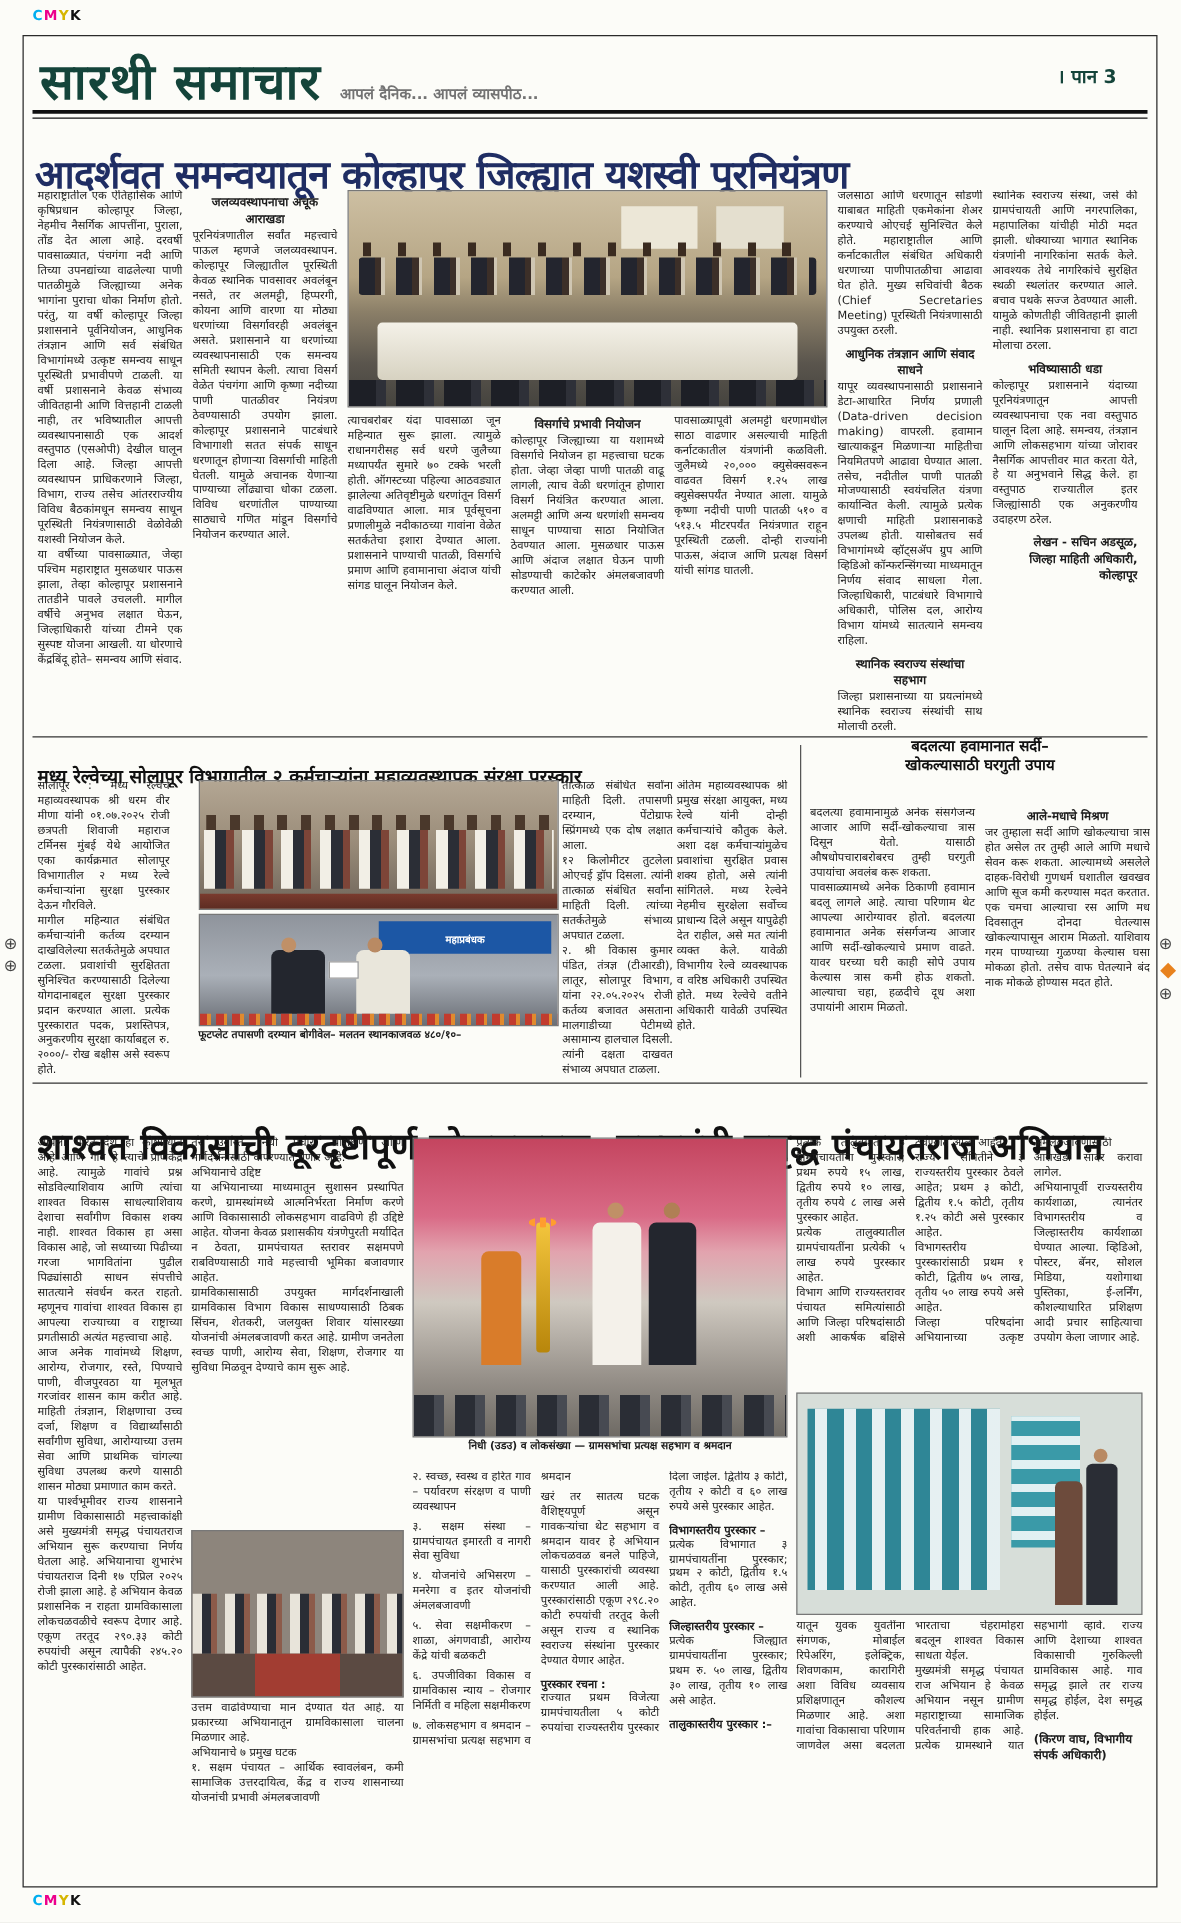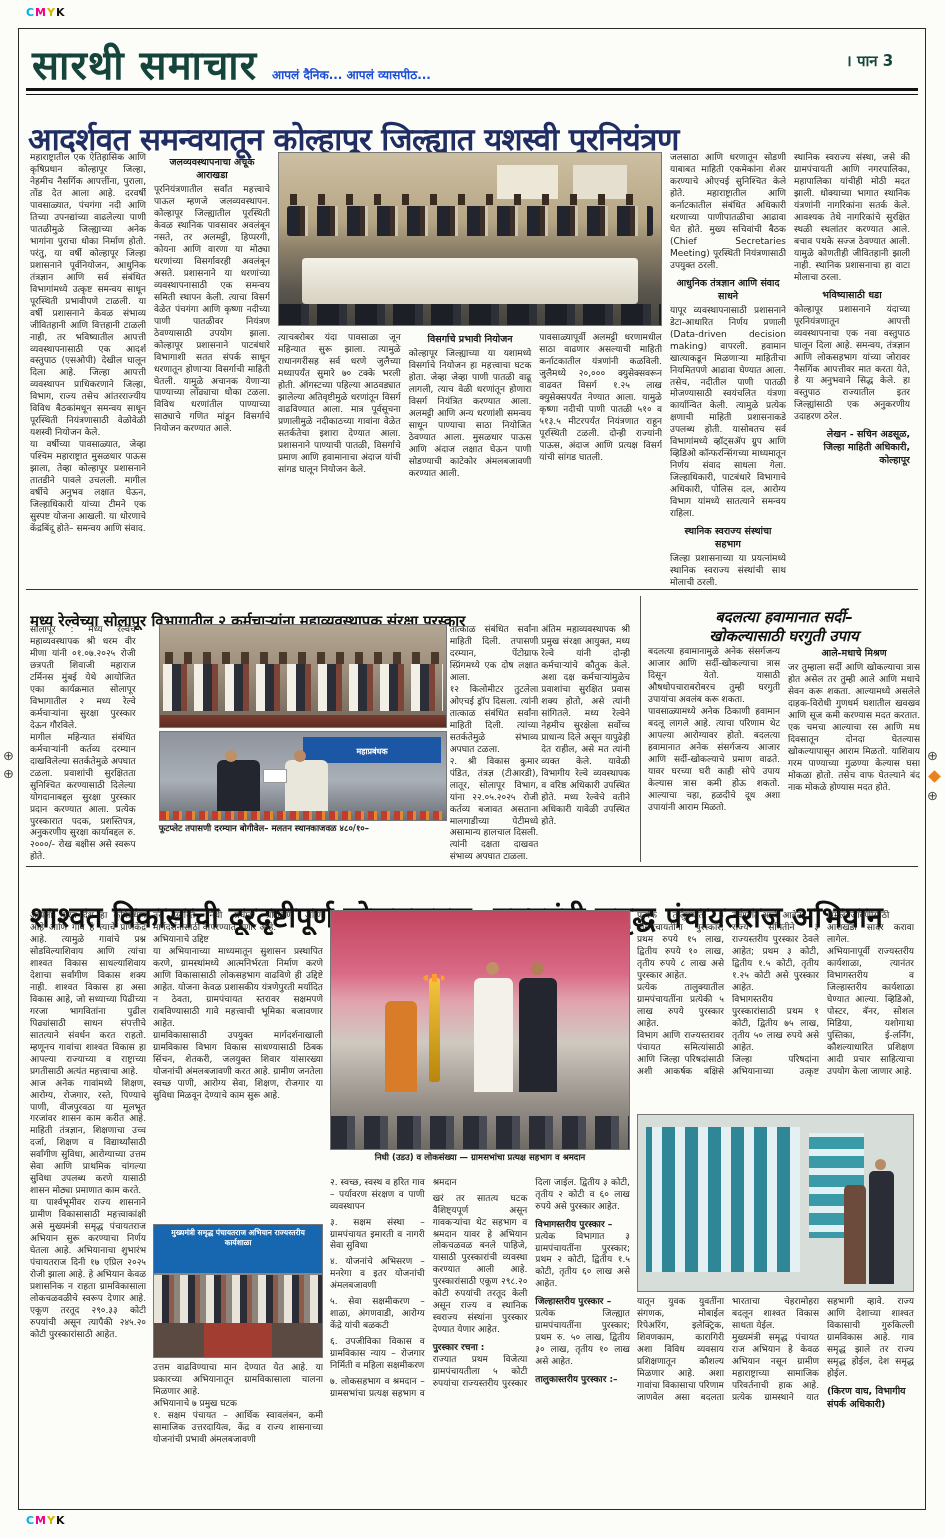--- a/index.html
+++ b/index.html
@@ -4,32 +4,32 @@
 <style>
   html,body{margin:0;padding:0;background:#e8e8e4;}
   .page{position:relative;width:945px;height:1538px;background:#fcfcf8;margin:0 auto;
         font-family:"DejaVu Sans","Liberation Sans",sans-serif;color:#1c1c1c;overflow:hidden;}
   .frame{position:absolute;left:18px;top:28px;width:906px;height:1480px;border:1px solid #2a2a2a;}
   .cmyk{position:absolute;left:26px;font-size:11px;font-weight:bold;letter-spacing:1px;}
   .cmyk span:nth-child(1){color:#00aeef}.cmyk span:nth-child(2){color:#ec008c}
   .cmyk span:nth-child(3){color:#d6b600}.cmyk span:nth-child(4){color:#111}
   .mast-title{position:absolute;left:32px;top:36px;font-size:40px;font-weight:800;color:#14443a;
               font-family:"DejaVu Serif","Liberation Serif",serif;letter-spacing:1px;}
-  .mast-tag{position:absolute;left:272px;top:66px;font-size:12px;font-weight:bold;color:#1d4ed8;}
+  .mast-tag{position:absolute;left:272px;top:66px;font-size:12px;font-weight:bold;color:#737373;}
   .date-box{position:absolute;left:562px;top:42px;width:272px;height:36px;border:2px solid #222;
             display:flex;align-items:center;justify-content:center;font-size:16px;font-weight:bold;color:#16243f;}
   .page-note{position:absolute;left:846px;top:50px;font-size:15px;font-weight:bold;color:#14443a;}
   .mast-rule{position:absolute;left:26px;top:88px;width:892px;height:3px;border-top:3px solid #111;border-bottom:1px solid #111;}
   .hline{position:absolute;left:26px;width:892px;border-top:1px solid #333;}
   .vline{position:absolute;border-left:1px solid #555;}
   .headline1{position:absolute;left:28px;top:96px;width:892px;font-size:31px;font-weight:800;color:#1f2d63;
              white-space:nowrap;overflow:hidden;letter-spacing:-0.5px;}
   .headline2{position:absolute;left:30px;top:598px;width:600px;font-size:15px;font-weight:800;color:#111;white-space:nowrap;overflow:hidden;}
-  .headline3{position:absolute;left:648px;top:596px;width:272px;font-size:15px;font-weight:800;color:#111;
-             text-align:center;white-space:pre-line;line-height:1.25;font-style:italic;}
+  .headline3{position:absolute;left:648px;top:580px;width:272px;font-size:12px;font-weight:800;color:#111;
+             text-align:center;white-space:pre-line;line-height:1.25;}
   .headline4{position:absolute;left:30px;top:872px;width:890px;font-size:29px;font-weight:800;color:#111;white-space:nowrap;overflow:hidden;}
   .txt{font-size:9px;line-height:1.33;text-align:justify;white-space:pre-line;margin:0 0 4px 0;}
   .sh-c{font-size:9.5px;font-weight:bold;text-align:center;margin:3px 0;}
   .sh-l{font-size:9px;font-weight:bold;text-align:left;margin:3px 0 1px 0;}
   .cap{font-size:8.5px;font-weight:bold;line-height:1.25;margin-top:2px;}
   .byl{font-size:9.5px;font-weight:bold;text-align:right;white-space:pre-line;margin-top:4px;}
   .colbox{overflow:hidden;}
   .flexrow{display:flex;}
   .cols2{columns:2;column-gap:8px;overflow:hidden;}
   .cols3{columns:3;column-gap:8px;overflow:hidden;}
@@ -201,21 +201,20 @@
 या पार्श्वभूमीवर राज्य शासनाने ग्रामीण विकासासाठी महत्त्वाकांक्षी असे मुख्यमंत्री समृद्ध पंचायतराज अभियान सुरू करण्याचा निर्णय घेतला आहे. अभियानाचा शुभारंभ पंचायतराज दिनी १७ एप्रिल २०२५ रोजी झाला आहे. हे अभियान केवळ प्रशासनिक न राहता ग्रामविकासाला लोकचळवळीचे स्वरूप देणार आहे. एकूण तरतूद २९०.३३ कोटी रुपयांची असून त्यापैकी २४५.२० कोटी पुरस्कारांसाठी आहेत.</p>
     </div>
     <div style="width:170px;height:588px;">
       <div class="colbox" style="height:310px;">
         <p class="txt">तर उर्वरित निधी प्रचार, प्रशिक्षण आणि मार्गदर्शनासाठी वापरण्यात येणार आहे.
 अभियानाचे उद्दिष्ट
 या अभियानाच्या माध्यमातून सुशासन प्रस्थापित करणे, ग्रामस्थांमध्ये आत्मनिर्भरता निर्माण करणे आणि विकासासाठी लोकसहभाग वाढविणे ही उद्दिष्टे आहेत. योजना केवळ प्रशासकीय यंत्रणेपुरती मर्यादित न ठेवता, ग्रामपंचायत स्तरावर सक्षमपणे राबविण्यासाठी गावे महत्त्वाची भूमिका बजावणार आहेत.
 ग्रामविकासासाठी उपयुक्त मार्गदर्शनाखाली ग्रामविकास विभाग विकास साधण्यासाठी ठिबक सिंचन, शेतकरी, जलयुक्त शिवार यांसारख्या योजनांची अंमलबजावणी करत आहे. ग्रामीण जनतेला स्वच्छ पाणी, आरोग्य सेवा, शिक्षण, रोजगार या सुविधा मिळवून देण्याचे काम सुरू आहे.</p>
       </div>
       <div class="ph ph-stage" style="width:168px;height:132px;margin-top:4px;">
-        <div class="banner-top">मुख्यमंत्री समृद्ध पंचायतराज अभियान राज्यस्तरीय कार्यशाळा</div>
         <div class="people"></div>
         <div class="floor"></div>
         <div class="carpet"></div>
       </div>
       <div class="colbox" style="height:134px;margin-top:4px;">
         <p class="txt">उत्तम वाढविण्याचा मान देण्यात येत आहे. या प्रकारच्या अभियानातून ग्रामविकासाला चालना मिळणार आहे.
 अभियानाचे ७ प्रमुख घटक
 १. सक्षम पंचायत – आर्थिक स्वावलंबन, कमी सामाजिक उत्तरदायित्व, केंद्र व राज्य शासनाच्या योजनांची प्रभावी अंमलबजावणी</p>
       </div>
     </div>

